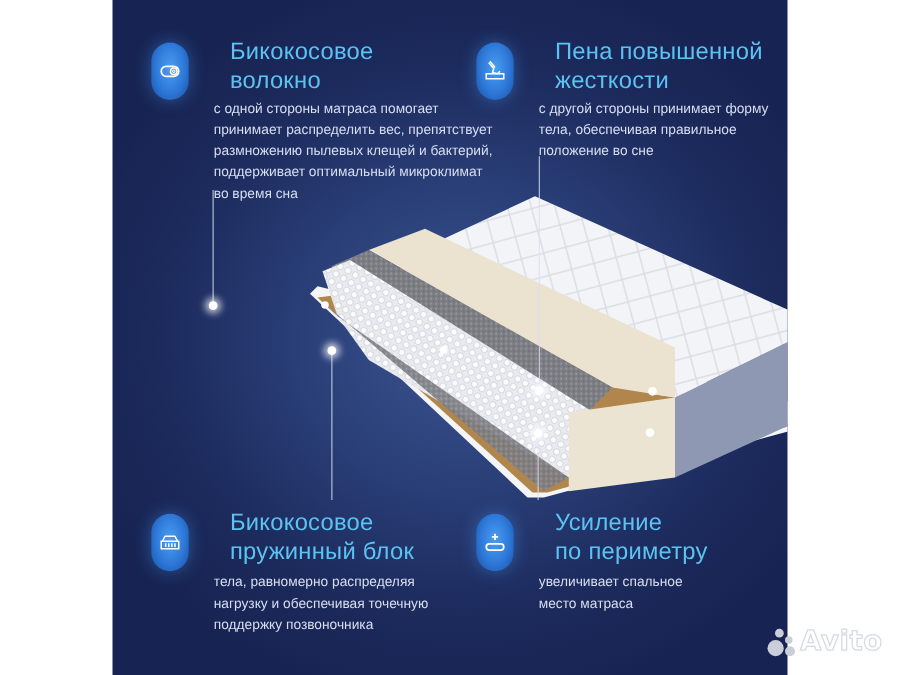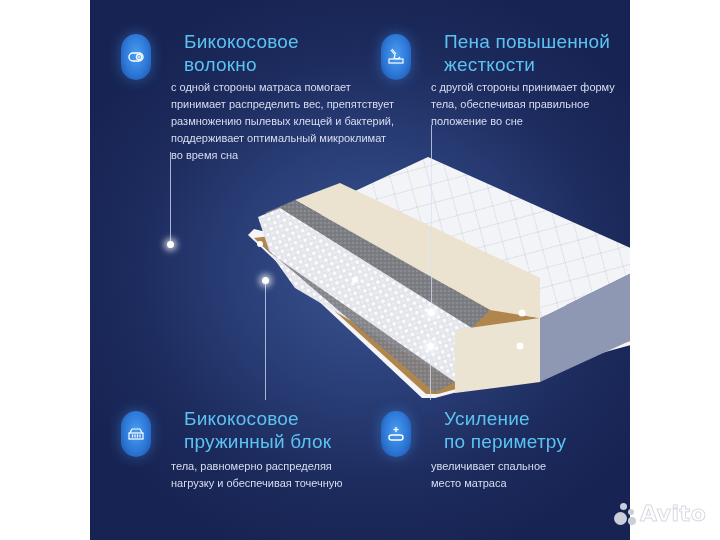--- a/index.html
+++ b/index.html
@@ -88,20 +88,21 @@
       <line x1="14" y1="10.5" x2="14" y2="13.5" stroke="#fff" stroke-width="1.2"></line>
     </svg>
   </div>
   <div class="title" style="left:82px; top:407px;">
     <div>Бикокосовое</div>
     <div>пружинный блок</div>
   </div>
   <div class="desc" style="left:81px; top:458px;">
     <div>тела, равномерно распределяя</div>
     <div>нагрузку и обеспечивая точечную</div>
+    <div>поддержку позвоночника</div>
   </div>
 
   <div class="icon-pill" style="left:291px; top:411px;">
     <svg viewBox="0 0 20 20">
       <line x1="10" y1="3" x2="10" y2="8" stroke="#fff" stroke-width="1.4"></line>
       <line x1="7.5" y1="5.5" x2="12.5" y2="5.5" stroke="#fff" stroke-width="1.4"></line>
       <rect x="3" y="11" width="14" height="5" rx="2.5" fill="none" stroke="#fff" stroke-width="1.4"></rect>
     </svg>
   </div>
   <div class="title" style="left:342px; top:407px;">

